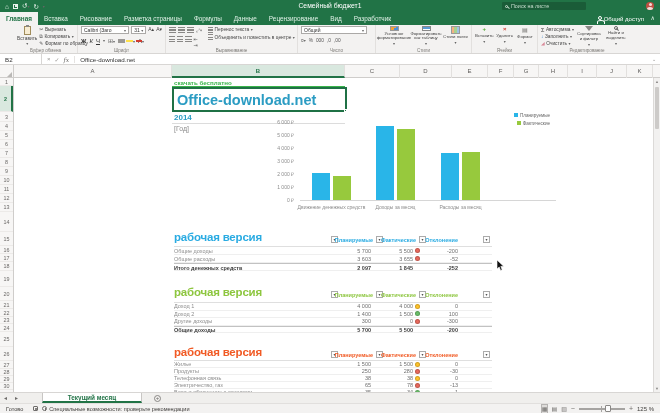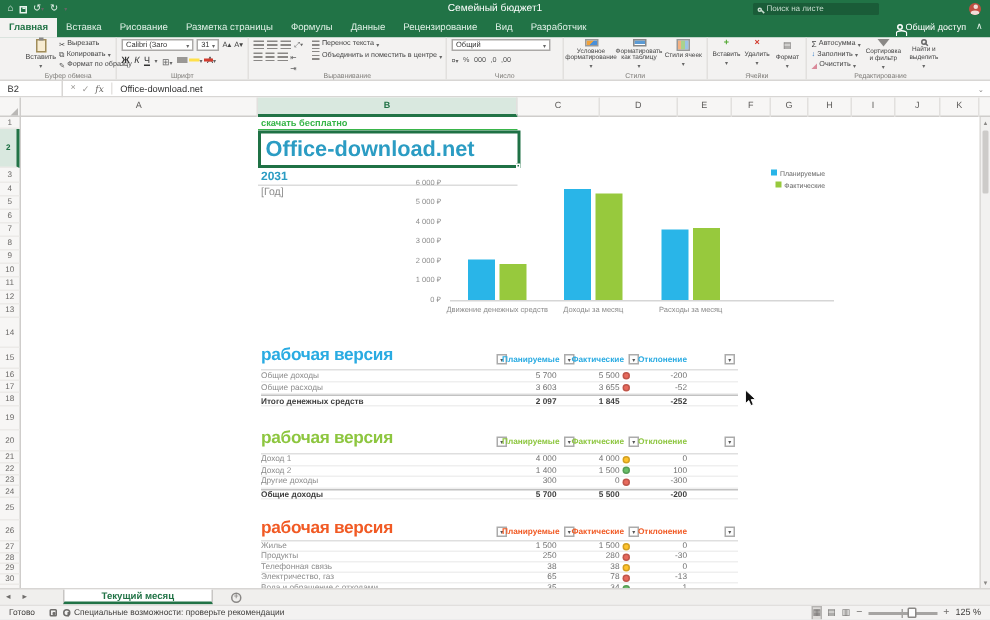--- a/index.html
+++ b/index.html
@@ -406,21 +406,21 @@
         <div class="rowh" style="height: 7px; line-height: 7px;">30</div>
         <div class="rowh" style="height: 10px; line-height: 10px;">31</div>
       </div>
     <div class="plane" id="plane">
       <div class="promo" style="color: rgb(57, 181, 74);">скачать бесплатно</div>
       <div class="promoline" style="border-bottom-color: rgb(57, 181, 74);"></div>
       <div class="titlecell">
         <span class="big" style="color: rgb(43, 156, 195);">Office-download.net</span>
         <span class="fillhandle"></span>
       </div>
-      <div class="year" style="color: rgb(43, 156, 195);">2031</div>
+      <div class="year" style="color: rgb(43, 156, 195);">2014</div>
       <div class="yearline"></div>
       <div class="yearlabel">[Год]</div>
 
       <div class="chart" id="chart">
         <div class="axis"></div>
       <div class="ytick" style="top: 9px;">6 000 ₽</div>
           <div class="ytick" style="top: 22px;">5 000 ₽</div>
           <div class="ytick" style="top: 35px;">4 000 ₽</div>
           <div class="ytick" style="top: 48px;">3 000 ₽</div>
           <div class="ytick" style="top: 61px;">2 000 ₽</div>

